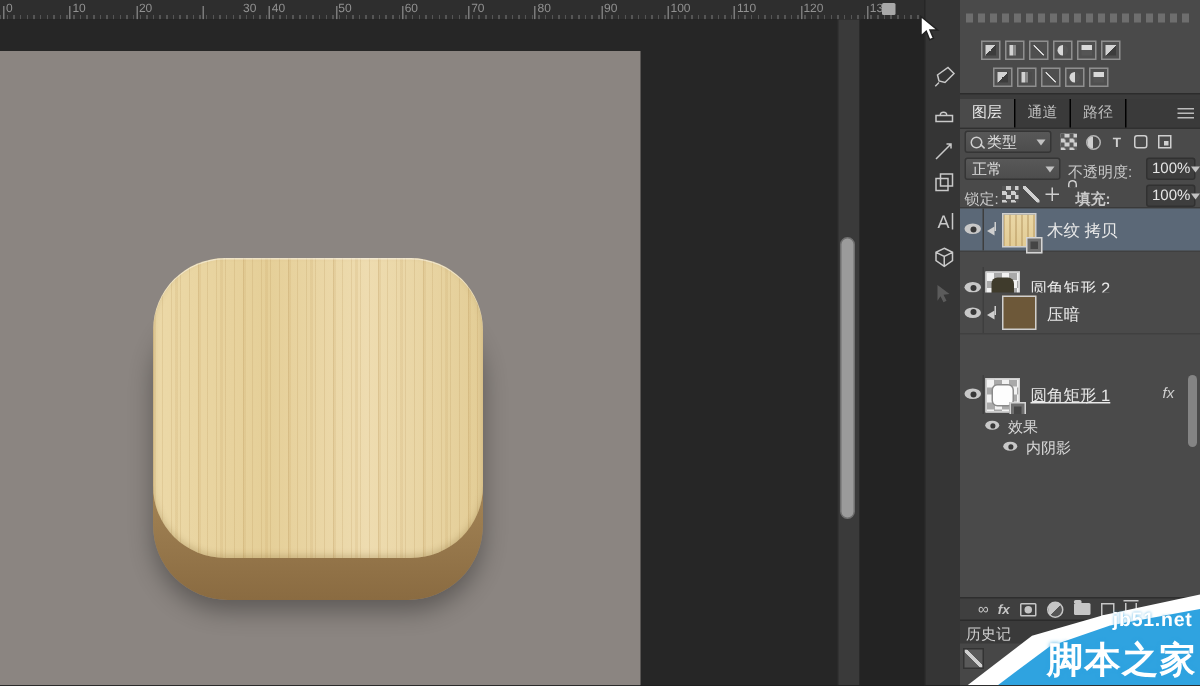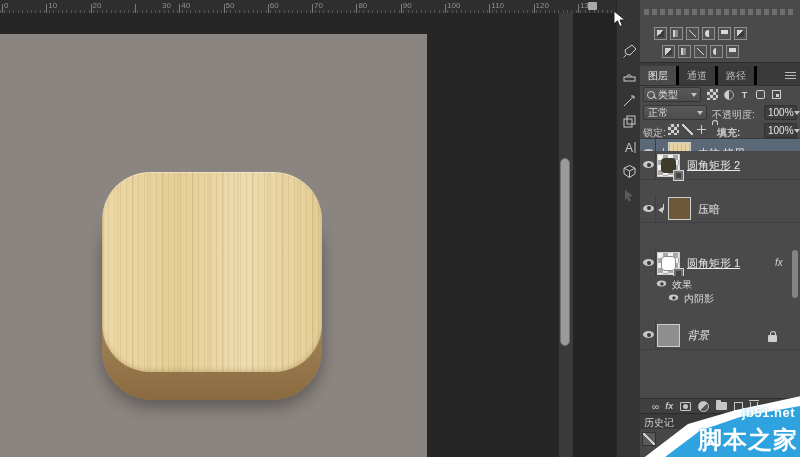--- a/index.html
+++ b/index.html
@@ -52,21 +52,21 @@
   .ai::after{content:'';position:absolute;inset:2px;}
   .ai.v1::after{background:linear-gradient(135deg,#d2d2d2 50%,#3c3c3c 50%);}
   .ai.v2::after{background:linear-gradient(90deg,#d2d2d2 33%,#8a8a8a 33% 66%,#4c4c4c 66%);}
   .ai.v3::after{background:linear-gradient(45deg,transparent 44%,#d8d8d8 44% 56%,transparent 56%);}
   .ai.v4::after{border-radius:50%;background:linear-gradient(90deg,#d8d8d8 50%,#555 50%);}
   .ai.v5::after{background:linear-gradient(180deg,#d8d8d8 50%,#555 50%);}
   #paneldiv{position:absolute;left:0;top:62px;width:160px;height:3px;background:#3c3c3c;border-top:1px solid #2c2c2c;}
   
   #tabbar{position:absolute;left:0;top:66px;width:160px;height:19px;background:#3a3a3a;
           border-bottom:1px solid #303030;display:flex;align-items:stretch;}
-  .tab{padding:0 8px;line-height:19px;font-size:10px;color:#bdbdbd;border-right:3px solid #000000;}
+  .tab{padding:0 8px;line-height:19px;font-size:10px;color:#bdbdbd;border-right:1px solid #000000;}
   .tab.active{background:#4a4a4a;color:#ececec;}
   #pmenu{position:absolute;right:4px;top:72px;width:11px;height:7px;
          background:linear-gradient(#bbb,#bbb) 0 0/11px 1px no-repeat,
                     linear-gradient(#bbb,#bbb) 0 3px/11px 1px no-repeat,
                     linear-gradient(#bbb,#bbb) 0 6px/11px 1px no-repeat;}
   
   .dd{position:absolute;background:linear-gradient(#585858,#4d4d4d);border:1px solid #353535;
       border-radius:2px;color:#dedede;display:flex;align-items:center;box-sizing:border-box;}
   .dar{width:0;height:0;border-left:3px solid transparent;border-right:3px solid transparent;
        border-top:4px solid #c2c2c2;margin-left:auto;margin-right:3px;}
@@ -331,21 +331,21 @@
     <div id="layers">
         <div class="lrow sel" style="top: 0px; height: 28px;">
           <div class="vline"></div>
           <span class="eye" style="top: 10px;"></span>
           <span class="clip" style="left: 18px; top: 9px;"></span>
           <span class="thumb t-wood" style="left: 28px; top: 2.5px;">
             <span class="badge"></span>
           </span>
           <span class="lname" style="left: 58px; top: 7px;">木纹 拷贝</span>
         </div>
-        <div class="lrow" style="top: 12px; height: 28px;">
+        <div class="lrow" style="top: 39px; height: 28px;">
           <div class="vline"></div>
           <span class="eye" style="top: 10px;"></span>
           <span class="thumb t-checker" style="left: 17px; top: 2.5px;">
             <span class="shapein dark"></span>
             <span class="badge"></span>
           </span>
           <span class="lname u" style="left: 47px; top: 7px;">圆角矩形 2</span>
         </div>
         <div class="lrow" style="top: 56px; height: 27px;">
           <div class="vline"></div>
@@ -365,27 +365,20 @@
           <span class="fxlab" style="left: 135px; top: 7px;">fx</span>
         </div>
         <div class="srow" style="top: 137px; height: 15px;">
           <span class="eye" style="left: 16px; top: 4px; transform: scale(0.85);"></span>
           <span class="stext" style="left: 32px; top: 2px;">效果</span>
         </div>
         <div class="srow" style="top: 152px; height: 14px;">
           <span class="eye" style="left: 28px; top: 3px; transform: scale(0.85);"></span>
           <span class="stext" style="left: 44px; top: 1px;">内阴影</span>
         </div>
-        <div class="lrow" style="top: 182px; height: 28px;">
-          <div class="vline"></div>
-          <span class="eye" style="top: 10px;"></span>
-          <span class="thumb t-gray" style="left: 17px; top: 2.5px;"></span>
-          <span class="lname it" style="left: 47px; top: 7px;">背景</span>
-          <span class="plock" style="position: absolute; left: 128px; top: 10px;"></span>
-        </div>
       </div>
     <div id="pscroll"></div>
 
     <div id="lbottom">
         <span class="bico b-link">∞</span>
         <span class="bico b-fx">fx</span>
         <span class="bico">
           <span class="b-mask"></span>
         </span>
         <span class="bico">

